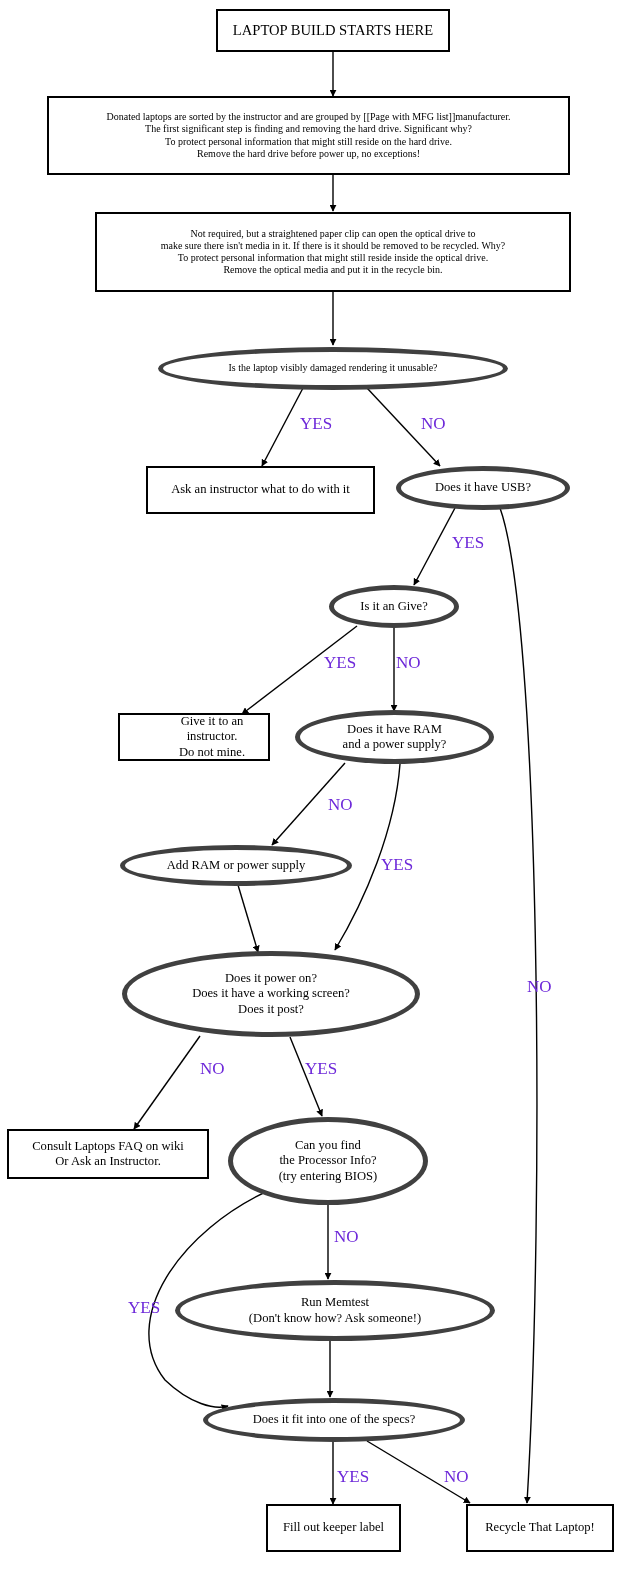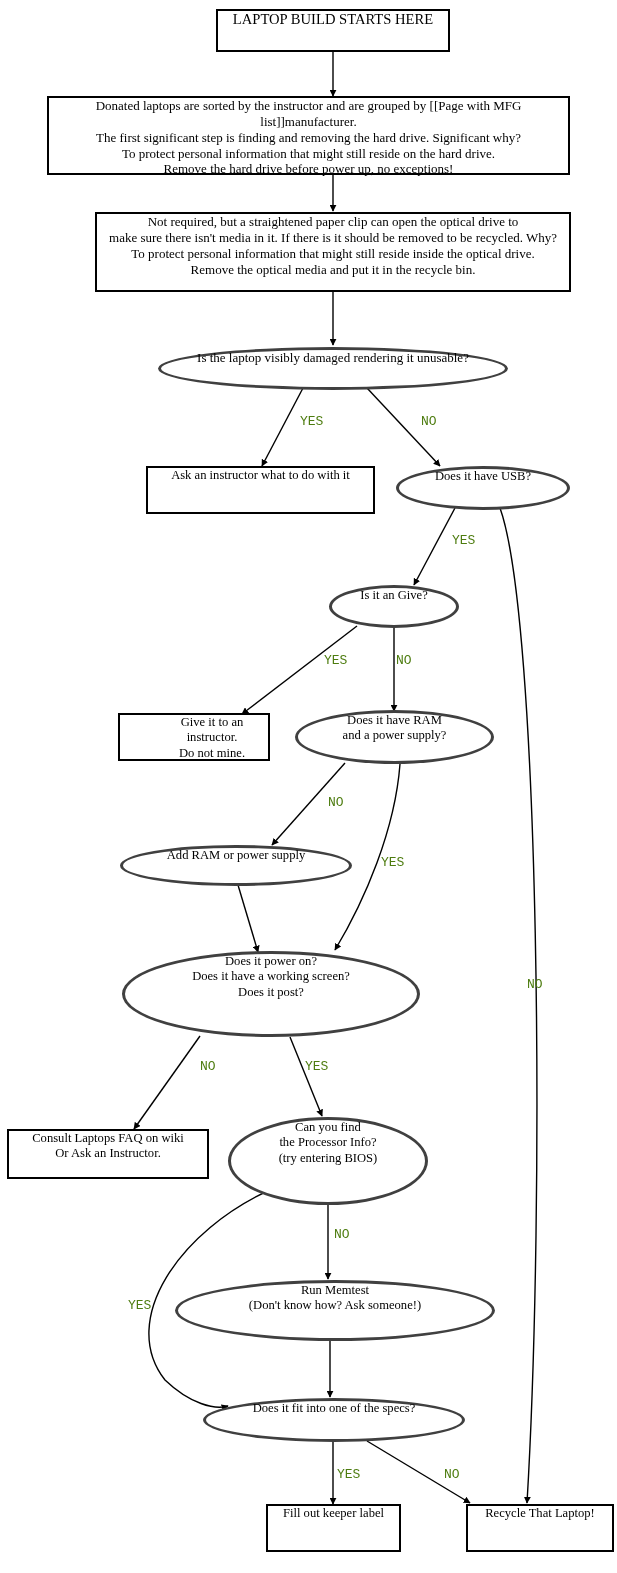--- a/index.html
+++ b/index.html
@@ -20,46 +20,47 @@
     left: 0;
     top: 0;
     width: 617px;
     height: 1573px;
     pointer-events: none;
   }
   .node {
     position: absolute;
     box-sizing: border-box;
     display: flex;
+    align-items: center;
     justify-content: center;
     text-align: center;
     color: #000000;
     background: #ffffff;
     z-index: 2;
   }
   .node.box {
     border: 2px solid #000000;
   }
   .node.ellipse {
-    border: 3px solid #404040;
+    border: 5px solid #404040;
     border-radius: 50%;
   }
   .node .txt {
     line-height: 1.22;
     white-space: pre-line;
     padding: 0 4px;
   }
   .f15 { font-size: 14.6px; }
   .f13 { font-size: 12.6px; }
-  .f12 { font-size: 13px; }
+  .f12 { font-size: 10px; }
   .edge-label {
     position: absolute;
-    font-family: Liberation Mono, monospace;
-    font-size: 13px;
-    color: #4d7c0f;
+    font-family: Liberation Serif, serif;
+    font-size: 17px;
+    color: #6d28d9;
     z-index: 3;
     white-space: nowrap;
   }
 </style>
 </head>
 <body>
 
 <div id="canvas">
 
   <svg id="edges" viewBox="0 0 617 1573" width="617" height="1573">

